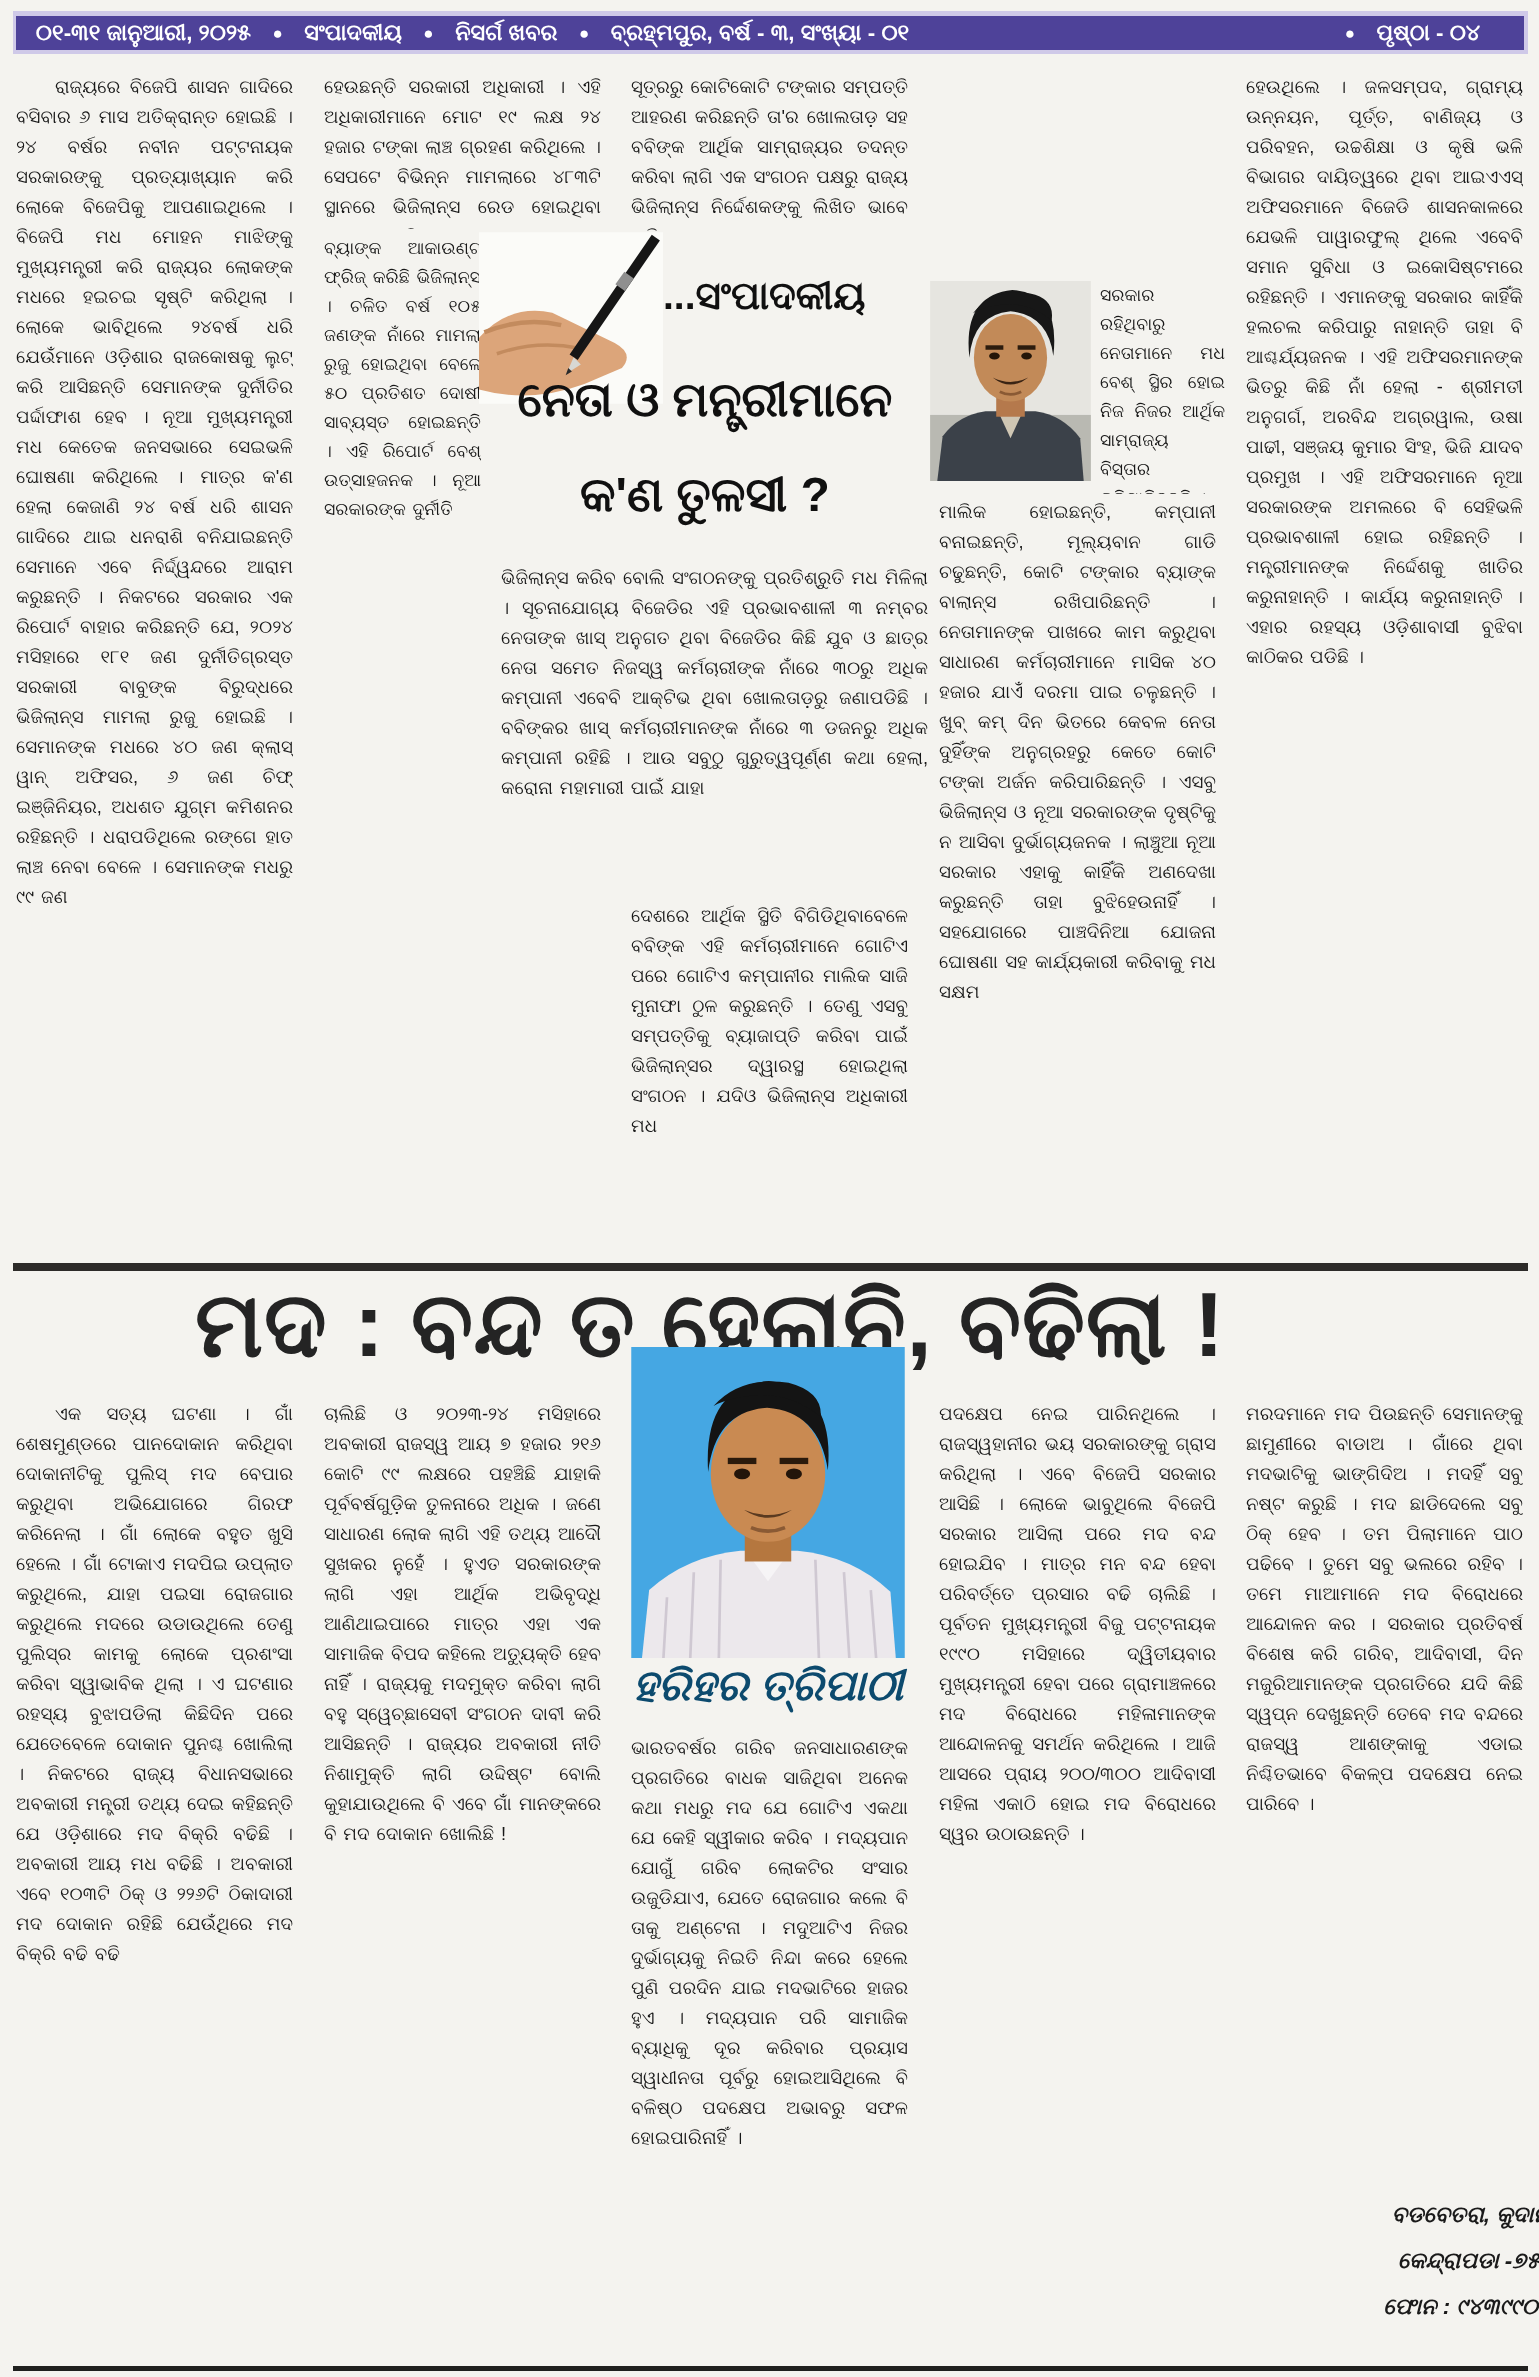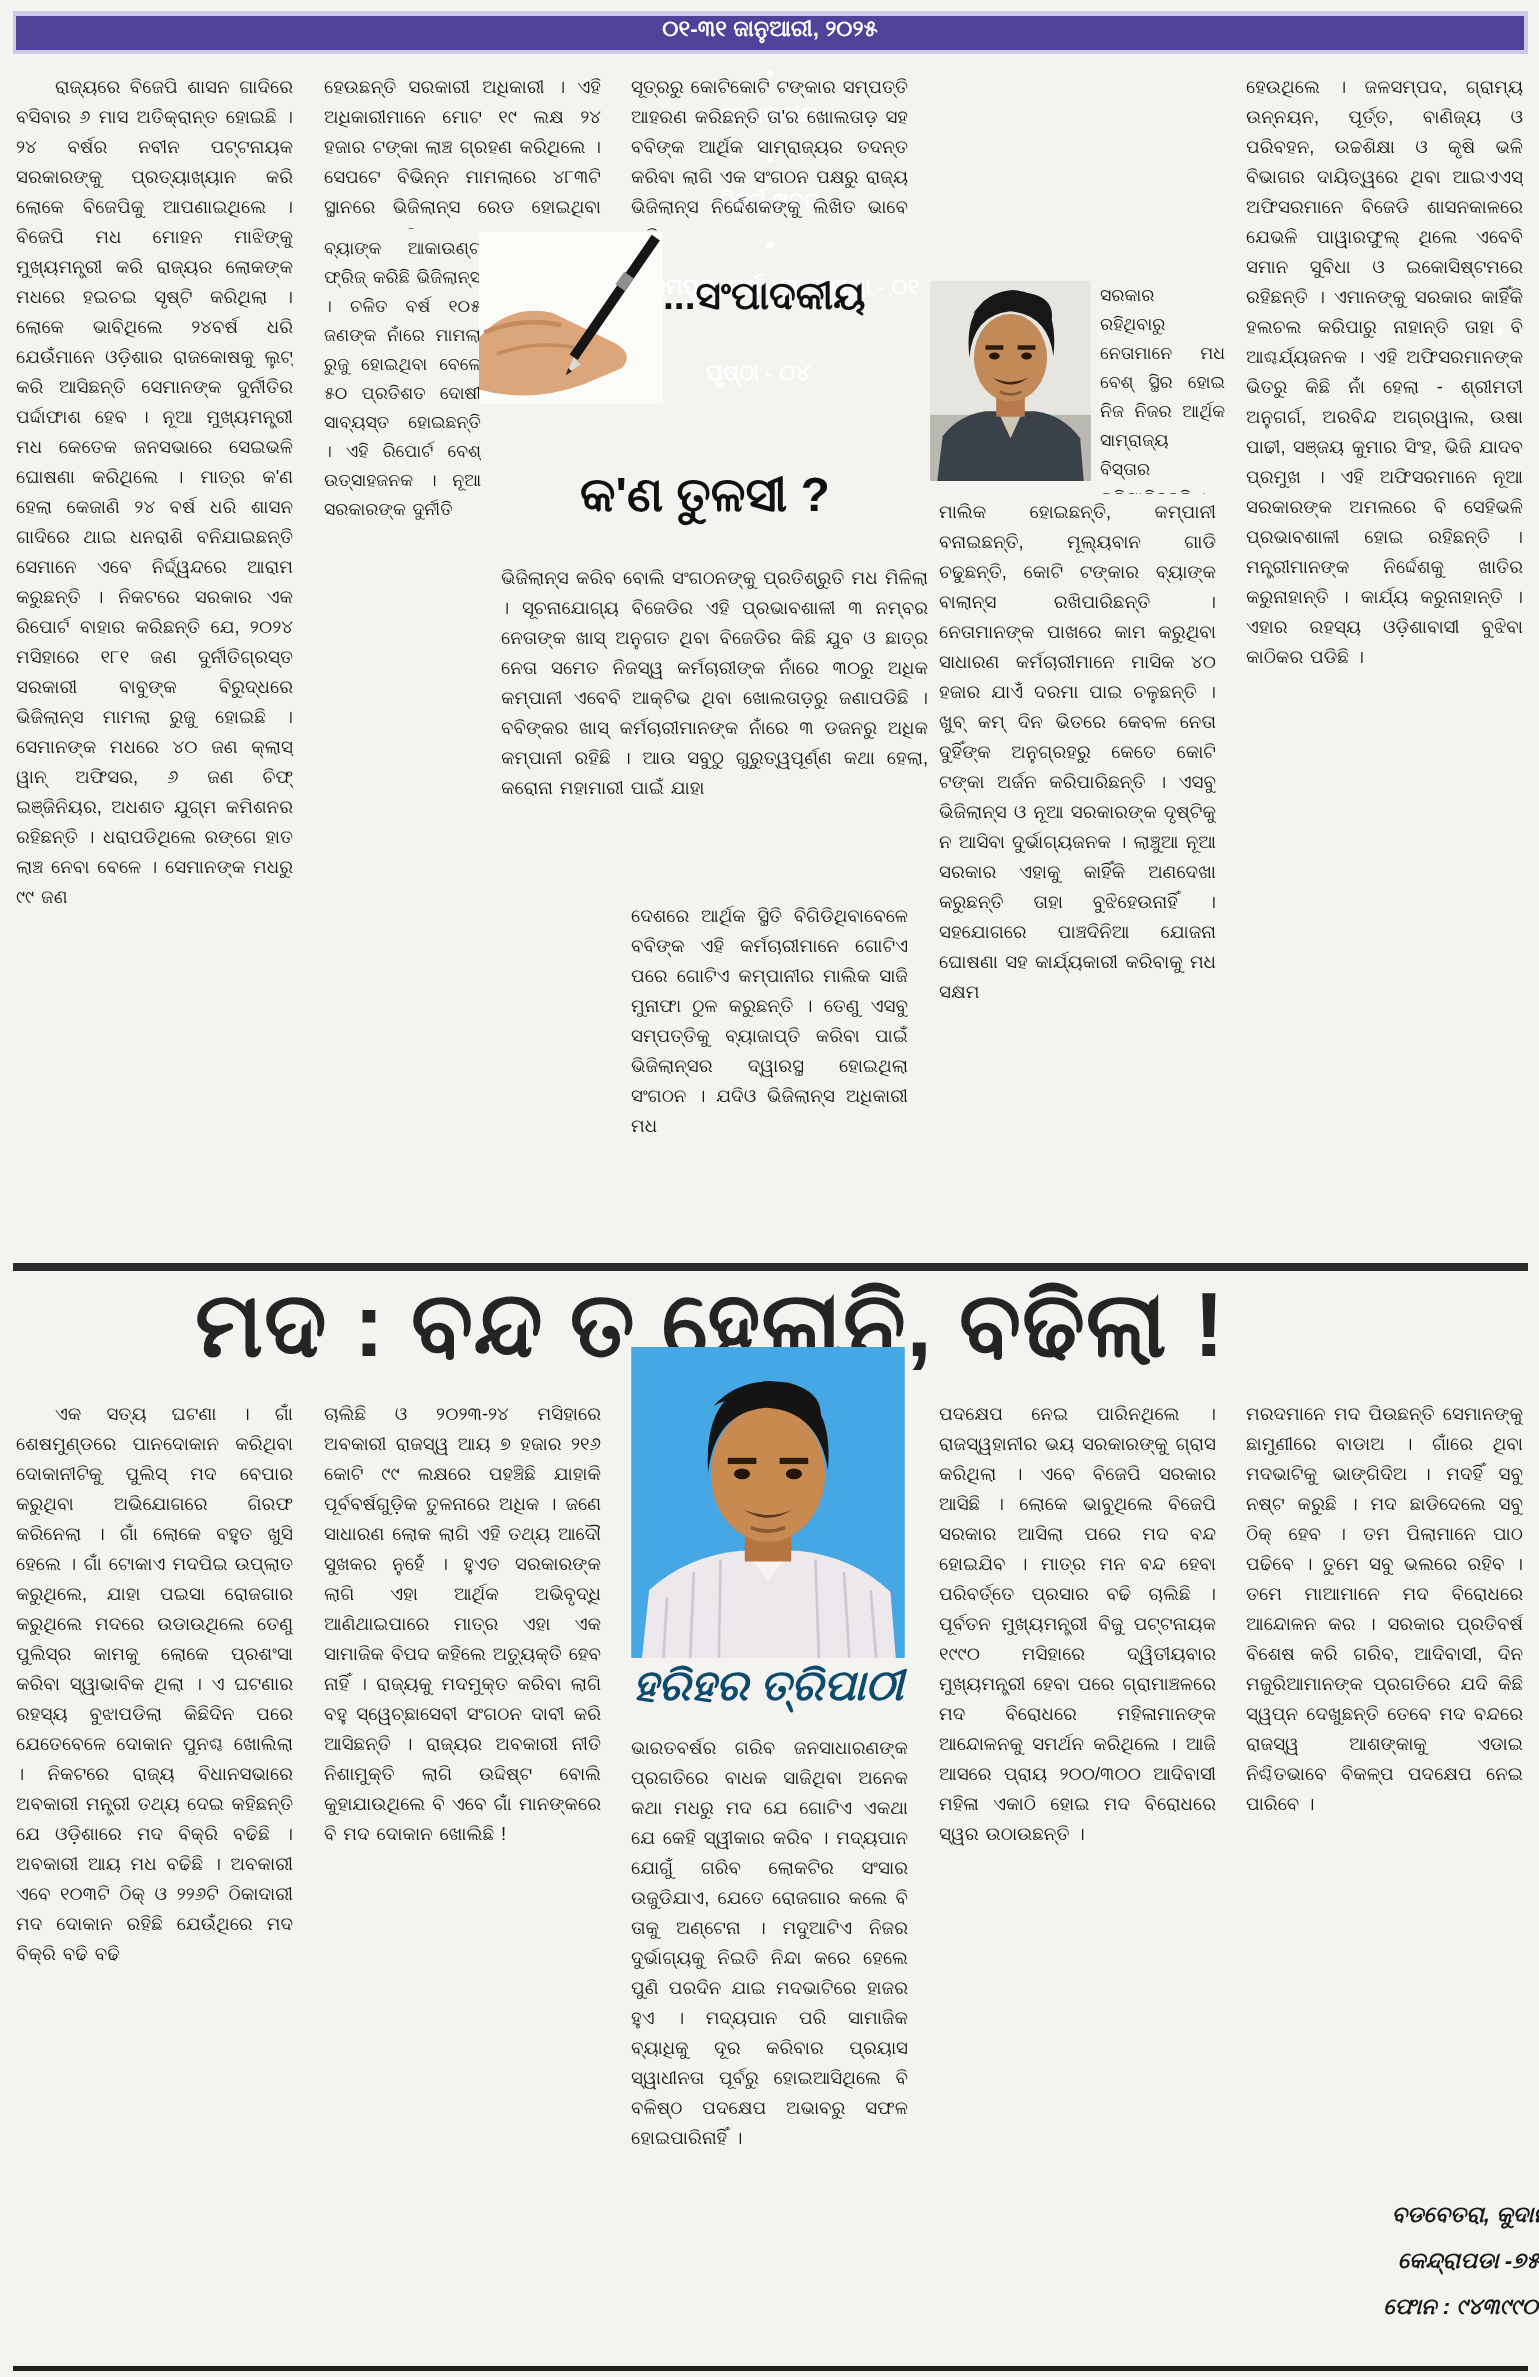--- a/index.html
+++ b/index.html
@@ -6,21 +6,21 @@
   .page{
     position:relative;width:1540px;height:2377px;margin:0 auto;
     background:#f4f3ef;overflow:hidden;
     font-family:"Liberation Sans","DejaVu Sans",sans-serif;
     color:#171717;
   }
   
   .masthead-frame{position:absolute;left:12.5px;top:10.7px;width:1515px;height:43px;background:#cfc9e8;box-sizing:border-box;}
   .masthead{position:absolute;left:3.6px;top:5.4px;right:3.6px;bottom:3.6px;background:#4e4299;color:#ffffff;
     display:flex;align-items:center;gap:21.5px;padding:0 19.7px;box-sizing:border-box;
-    font-weight:bold;font-size:22.4px;white-space:nowrap;flex-direction:column;}
+    font-weight:bold;font-size:22.4px;white-space:nowrap;}
   .masthead .dot{font-size:17px;line-height:1;}
   .masthead .dot.push{margin-left:auto;}
   .masthead .pageno{margin-right:24px;}
   
   .tx{position:absolute;text-align:justify;font-size:18.3px;line-height:30px;word-spacing:1.8px;overflow:hidden;}
   .tx.first{text-indent:39px;}
   .tx.narrow{font-size:17.4px;line-height:29px;}
   
   .kicker{position:absolute;left:663px;top:274px;width:291px;font-size:39px;font-weight:bold;color:#101010;white-space:nowrap;}
   .ed-hl{position:absolute;left:452px;width:506px;text-align:center;font-size:48px;font-weight:bold;color:#101010;white-space:nowrap;}
@@ -70,20 +70,21 @@
       <path d="M0,118 Q34,80 82,90 L152,124 Q174,136 160,152 L118,170 Q58,192 0,176 Z" fill="#dca57a"></path>
       <path d="M6,112 Q50,94 92,104" stroke="#c38b5e" stroke-width="5" fill="none"></path>
       <path d="M20,136 Q66,120 112,130" stroke="#c38b5e" stroke-width="4" fill="none"></path>
       <line x1="198" y1="6" x2="106" y2="140" stroke="#161616" stroke-width="11"></line>
       <line x1="168" y1="48" x2="158" y2="62" stroke="#8f8f8f" stroke-width="13"></line>
       <polygon points="106,140 98,158 114,148" fill="#d8d8d4"></polygon>
       <polygon points="100,152 97,160 104,156" fill="#2a2a2a"></polygon>
     </svg>
   </div>
   <div class="kicker">...ସଂପାଦକୀୟ</div>
+  <div class="ed-hl l2">ନେତା ଓ ମନ୍ତ୍ରୀମାନେ</div>
   <div class="ed-hl l3">କ'ଣ ତୁଳସୀ ?</div>
 
   <div class="tx" style="left:501px;top:563px;width:427px;height:333px;">ଭିଜିଲାନ୍ସ କରିବ ବୋଲି ସଂଗଠନଙ୍କୁ ପ୍ରତିଶ୍ରୁତି ମଧ ମିଳିଲା । ସୂଚନାଯୋଗ୍ୟ ବିଜେଡିର ଏହି ପ୍ରଭାବଶାଳୀ ୩ ନମ୍ବର ନେତାଙ୍କ ଖାସ୍ ଅନୁଗତ ଥିବା ବିଜେଡିର କିଛି ଯୁବ ଓ ଛାତ୍ର ନେତା ସମେତ ନିଜସ୍ୱ କର୍ମଚାରୀଙ୍କ ନାଁରେ ୩୦ରୁ ଅଧିକ କମ୍ପାନୀ ଏବେବି ଆକ୍ଟିଭ ଥିବା ଖୋଲତାଡ଼ରୁ ଜଣାପଡିଛି । ବବିଙ୍କର ଖାସ୍ କର୍ମଚାରୀମାନଙ୍କ ନାଁରେ ୩ ଡଜନରୁ ଅଧିକ କମ୍ପାନୀ ରହିଛି । ଆଉ ସବୁଠୁ ଗୁରୁତ୍ୱପୂର୍ଣ୍ଣ କଥା ହେଲା, କରୋନା ମହାମାରୀ ପାଇଁ ଯାହା</div>
   <div class="tx" style="left:631px;top:901px;width:277px;height:349px;">ଦେଶରେ ଆର୍ଥିକ ସ୍ଥିତି ବିଗିଡିଥିବାବେଳେ ବବିଙ୍କ ଏହି କର୍ମଚାରୀମାନେ ଗୋଟିଏ ପରେ ଗୋଟିଏ କମ୍ପାନୀର ମାଲିକ ସାଜି ମୁନାଫା ଠୁଳ କରୁଛନ୍ତି । ତେଣୁ ଏସବୁ ସମ୍ପତ୍ତିକୁ ବ୍ୟାଜାପ୍ତି କରିବା ପାଇଁ ଭିଜିଲାନ୍ସର ଦ୍ୱାରସ୍ଥ ହୋଇଥିଲା ସଂଗଠନ । ଯଦିଓ ଭିଜିଲାନ୍ସ ଅଧିକାରୀ ମଧ</div>
 
 
   <div class="photo" style="left:930px;top:281px;width:161px;height:200px;">
     <svg viewBox="0 0 180 224" xmlns="http://www.w3.org/2000/svg">
       <rect width="180" height="224" fill="#e6e5e0"></rect>
       <rect x="0" y="150" width="180" height="74" fill="#b9b9b2"></rect>

